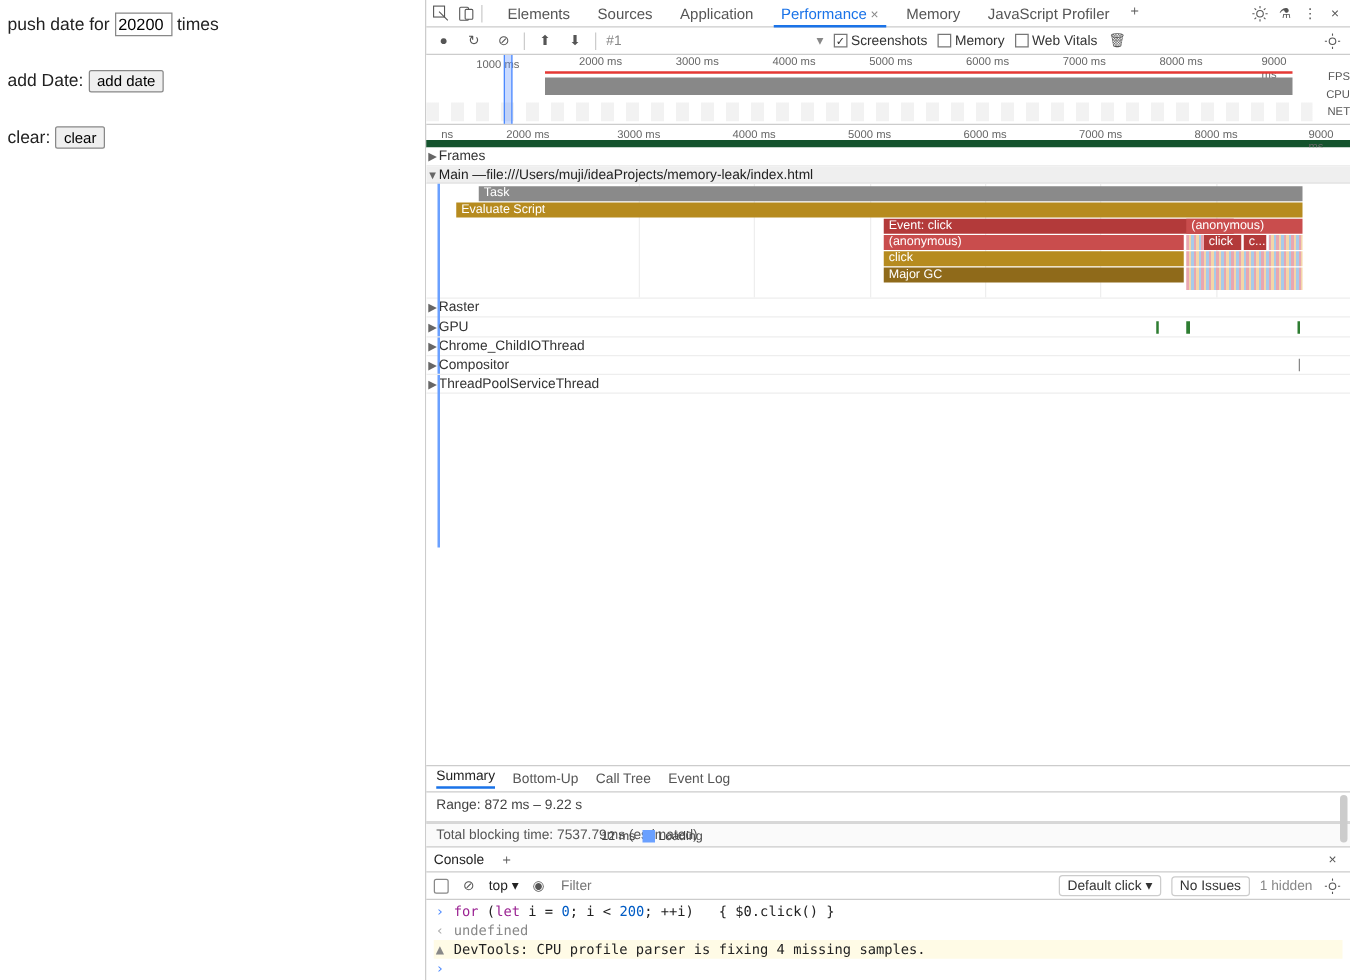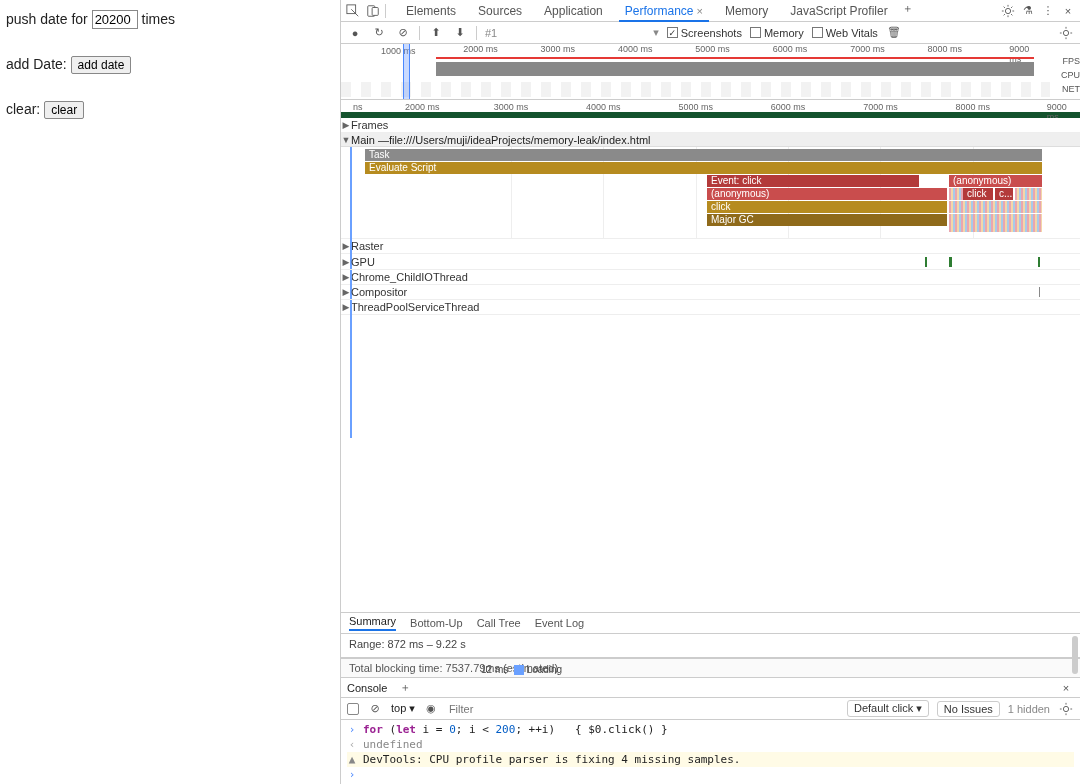--- a/index.html
+++ b/index.html
@@ -55,21 +55,21 @@
   .summary { height:24px; border-bottom:1px solid #ccc; padding:4px 8px; font-size:11px; color:#444; position:relative;}
   .tbt { height:20px; border-top:1px solid #ccc; border-bottom:1px solid #ccc; padding:3px 8px; font-size:11px; color:#555; background:#fafafa;}
   .consoletab { height:20px; border-bottom:1px solid #ccc; display:flex; align-items:center; gap:10px; padding:0 6px; font-size:11px;}
   .consoletab .lbl { font-weight:500; }
   .consbar { height:22px; border-bottom:1px solid #ccc; display:flex; align-items:center; gap:8px; padding:0 6px; font-size:11px; }
   .filterinp { flex:0 0 380px; border:none; font-size:11px; color:#888; background:transparent; outline:none; }
   .pill { border:1px solid #ccc; border-radius:3px; padding:1px 6px; font-size:11px; color:#333; background:#fff;}
   .conslines { font-family: Menlo, Consolas, monospace; font-size:11px; padding:2px 6px; }
   .conslines .ln { display:flex; gap:6px; padding:1px 0;}
   .conslines .gut { width:10px; color:#888; text-align:center;}
-  .code .kw { color:#9b2393;font-weight:bold;}
+  .code .kw { color:#9b2393;}
   .code .num { color:#005cc5;}
   .warnln { background:#fffbe6;}
   .warntri { color:#e6a100; }
   .scrollthumb { position:absolute; right:2px; top:2px; width:6px; height:38px; background:#ccc; border-radius:3px;}
   .graytext{color:#888}
   .anonR{ background:#c94d4d;}
   .headerthin{ height:14px; display:flex; align-items:center; font-size:11px; background:#efefef; border-bottom:1px solid #ddd;}
   .leftborder{ position:absolute; left:9px; top:0; bottom:-200px; width:2px; background:#6aa0ff;}
   .smallcut { font-size:10px; color:#444; position:absolute; left:140px; top:30px;}
   .iconsq{width:12px;height:12px;border:1px solid #888;border-radius:2px;display:inline-block}
@@ -212,23 +212,23 @@
         </div>
 
       <div class="mainarea">
         <div class="leftborder"></div>
         <div class="vline" style="left:23%"></div>
           <div class="vline" style="left:35.5%"></div>
           <div class="vline" style="left:48%"></div>
           <div class="vline" style="left:60.5%"></div>
           <div class="vline" style="left:73%"></div>
           <div class="vline" style="left:85.5%"></div>
-        <div class="flame task" style="left:24px; right:38px; top:2px;">Task</div>
+        <div class="flame task" style="left:42px; right:38px; top:2px;">Task</div>
         <div class="flame evalsc" style="left:24px; right:38px; top:15px;">Evaluate Script</div>
-        <div class="flame evclick" style="left:366px; width:212px; top:28px;">Event: click</div>
+        <div class="flame evclick" style="left:366px; width:280px; top:28px;">Event: click</div>
         <div class="flame anonR" style="left:608px; right:38px; top:28px;">(anonymous)</div>
         <div class="flame anon" style="left:366px; width:240px; top:41px;">(anonymous)</div>
         <div class="flame evclick" style="left:622px; width:30px; top:41px;">click</div>
         <div class="flame evclick" style="left:654px; width:18px; top:41px;">c...</div>
         <div class="stripes" style="left:608px; width:14px; top:41px;"></div>
         <div class="stripes" style="left:674px; right:38px; top:41px;"></div>
         <div class="flame clickbar" style="left:366px; width:240px; top:54px;">click</div>
         <div class="stripes" style="left:608px; right:38px; top:54px;"></div>
         <div class="flame majorgc" style="left:366px; width:240px; top:67px;">Major GC</div>
         <div class="stripes" style="left:608px; right:38px; top:67px;height:18px;"></div>

